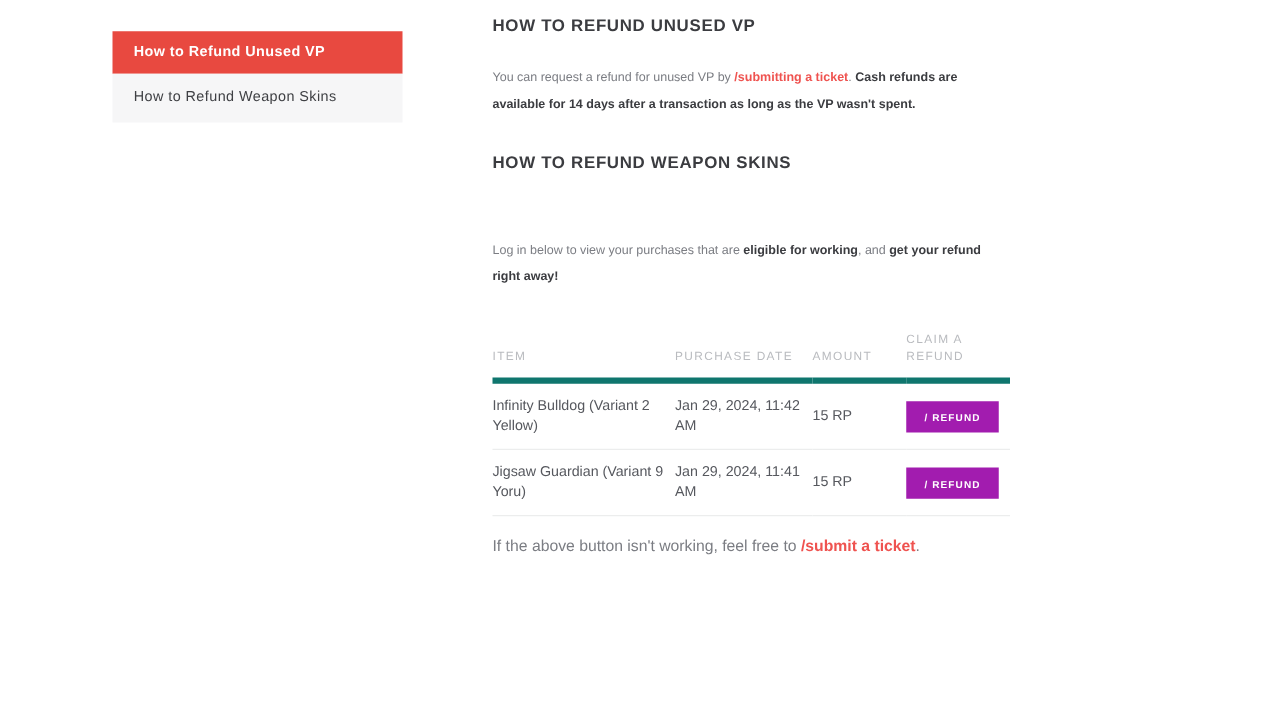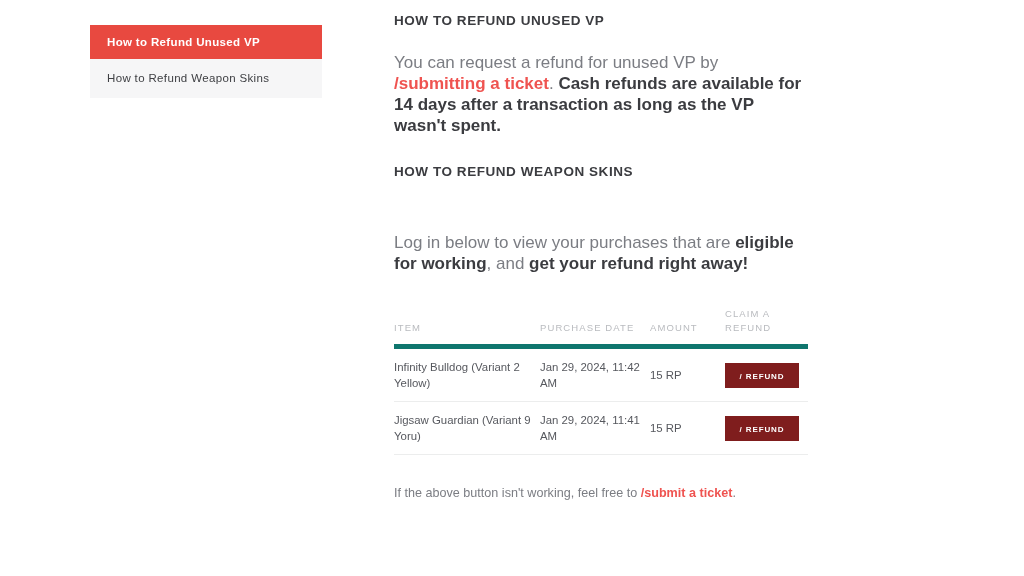--- a/index.html
+++ b/index.html
@@ -64,21 +64,21 @@
     font-size: 13.5px;
     font-weight: bold;
     letter-spacing: 0.55px;
     color: #3b3c40;
     text-transform: uppercase;
     line-height: 1.3;
   }
 
   p.body-text {
     margin: 0;
-    font-size: 17px;
+    font-size: 10px;
     line-height: 21px;
     color: #7b7d83;
     font-weight: normal;
   }
 
   p.body-text b,
   p.body-text strong {
     color: #3b3c40;
     font-weight: bold;
   }
@@ -135,33 +135,33 @@
 
   td.cell-amount { color: #56585e; }
 
   .refund-btn {
     display: inline-block;
     box-sizing: border-box;
     width: 74px;
     height: 25px;
     line-height: 25px;
     text-align: center;
-    background: #7f1d1d;
+    background: #a21caf;
     color: #ffffff;
     font-size: 8px;
     font-weight: bold;
     letter-spacing: 0.9px;
     border: none;
     cursor: pointer;
     font-family: "Liberation Sans", sans-serif;
   }
 
   
   .footer-note {
-    margin-top: 28px;
+    margin-top: 14px;
     font-size: 12.6px;
     line-height: 21px;
     color: #7b7d83;
   }
 </style>
 </head>
 <body>
 
 <div class="page">
 

